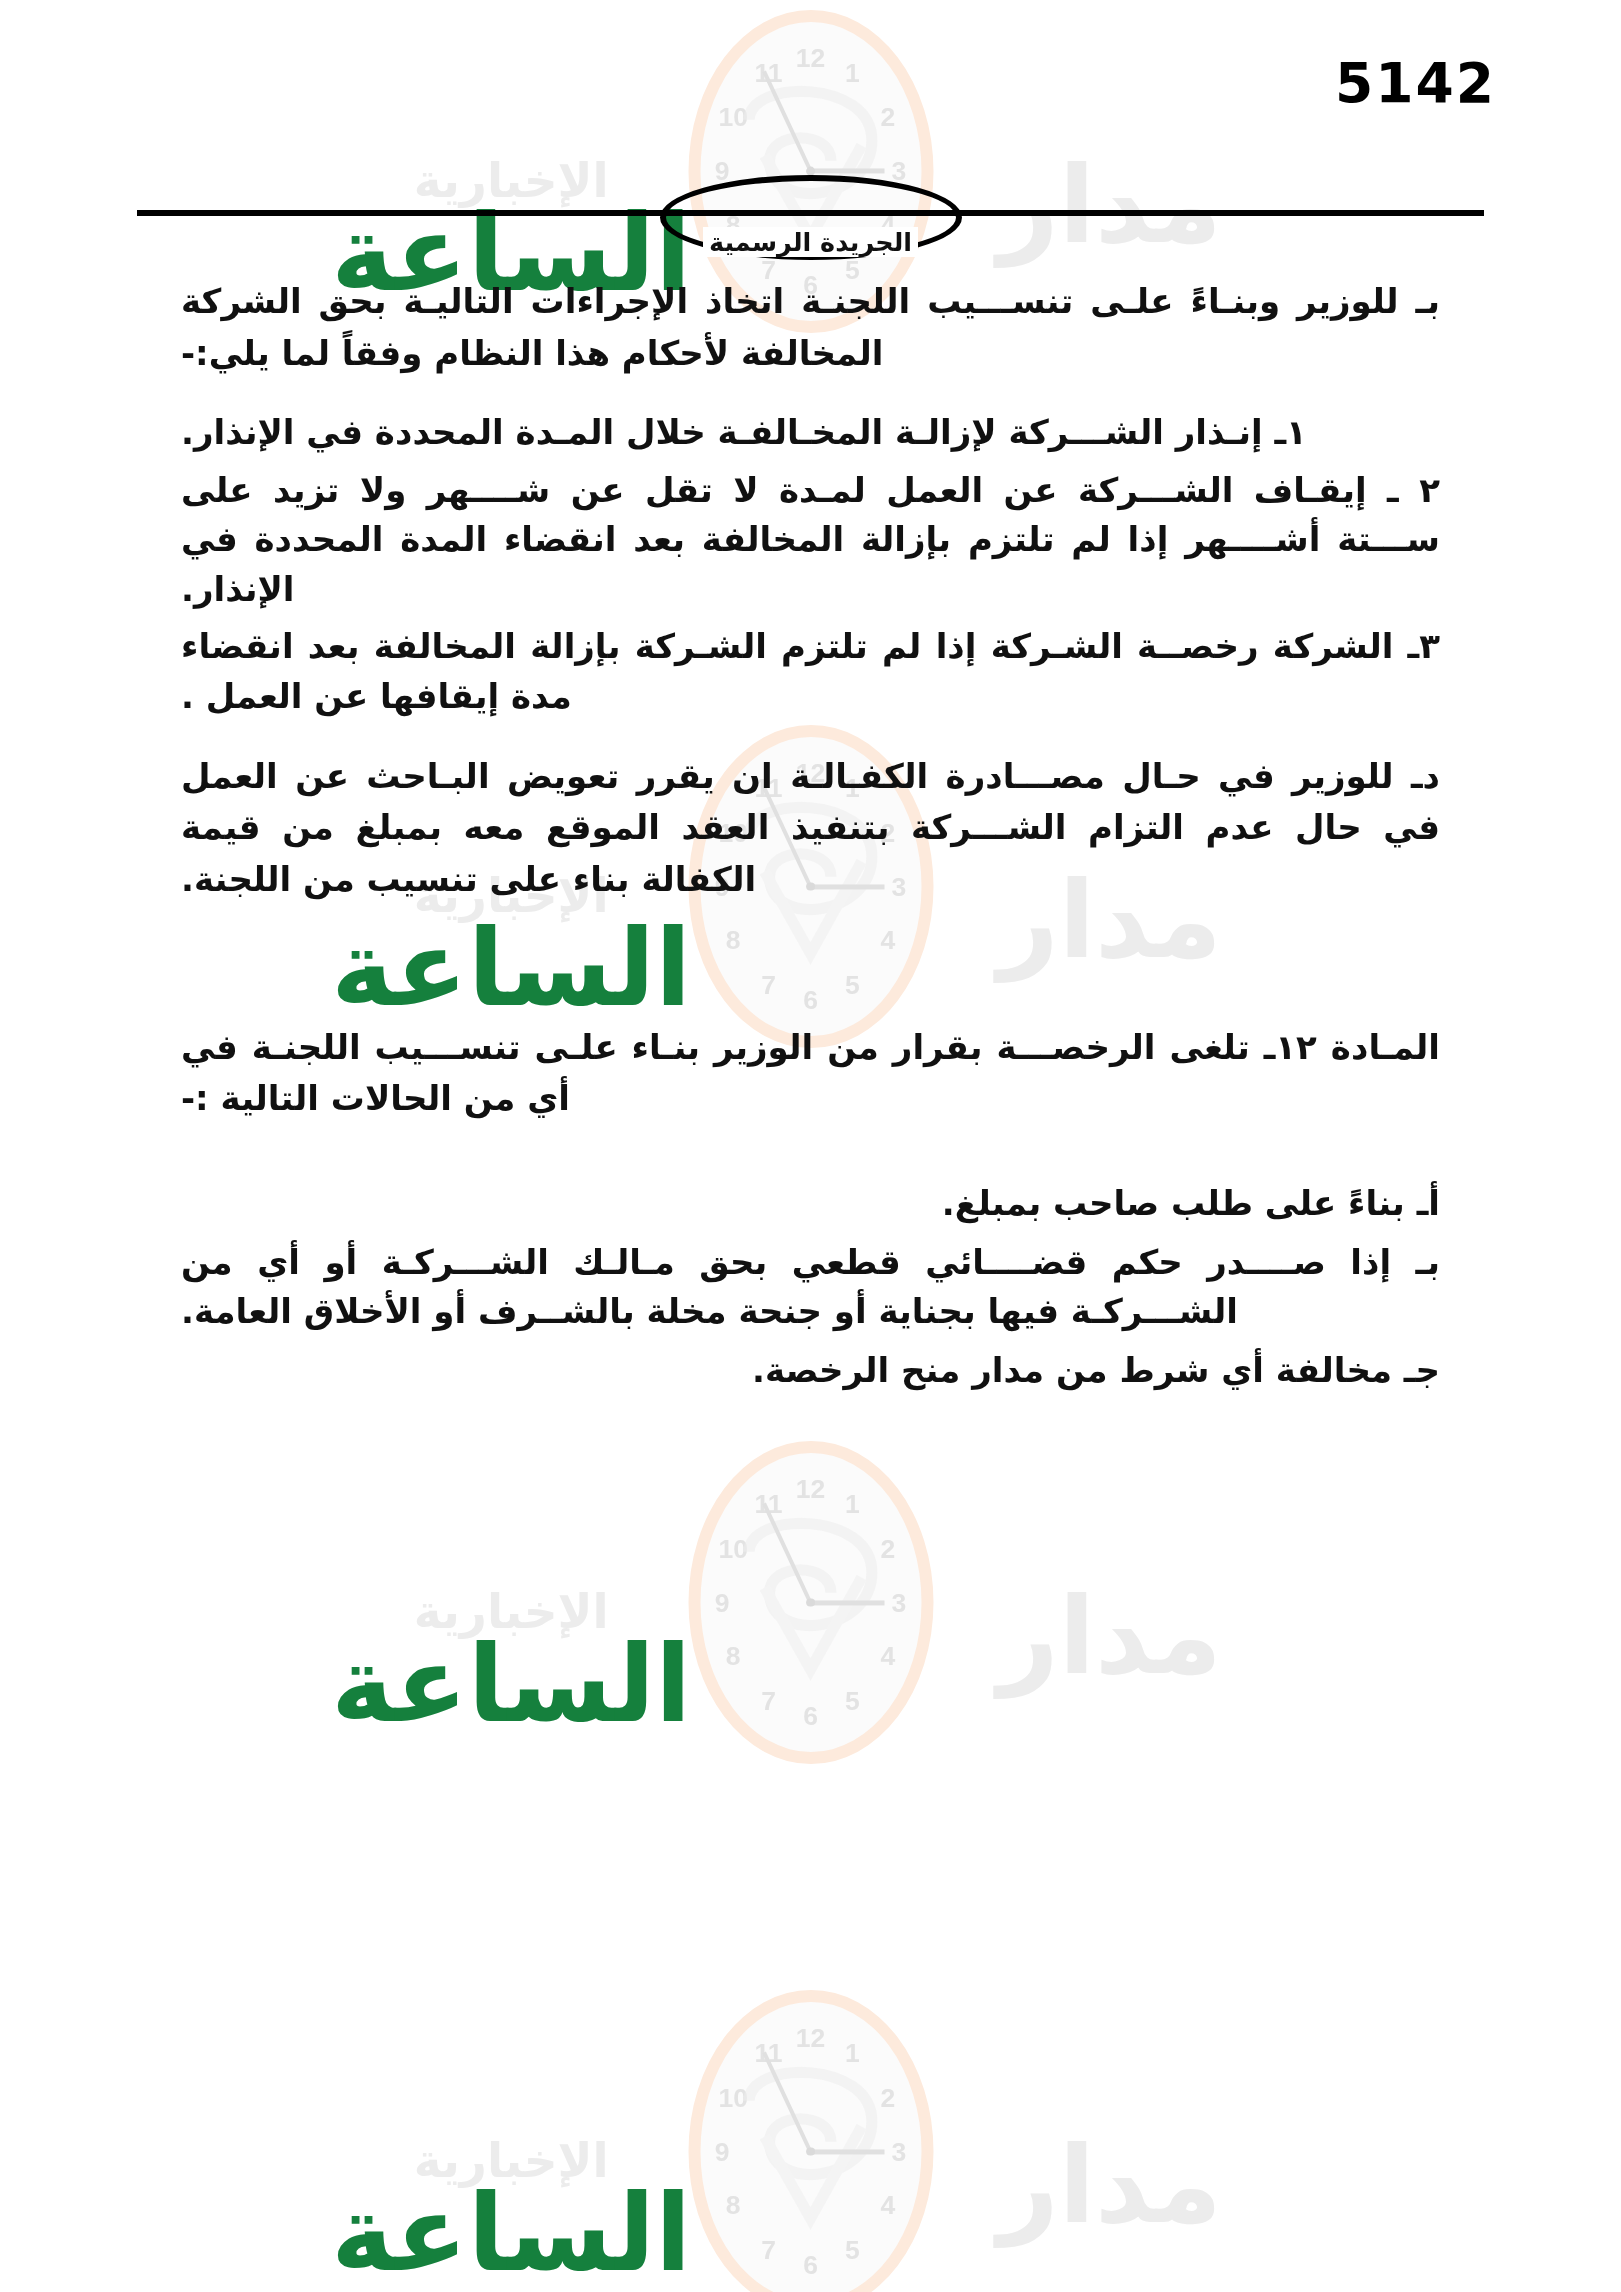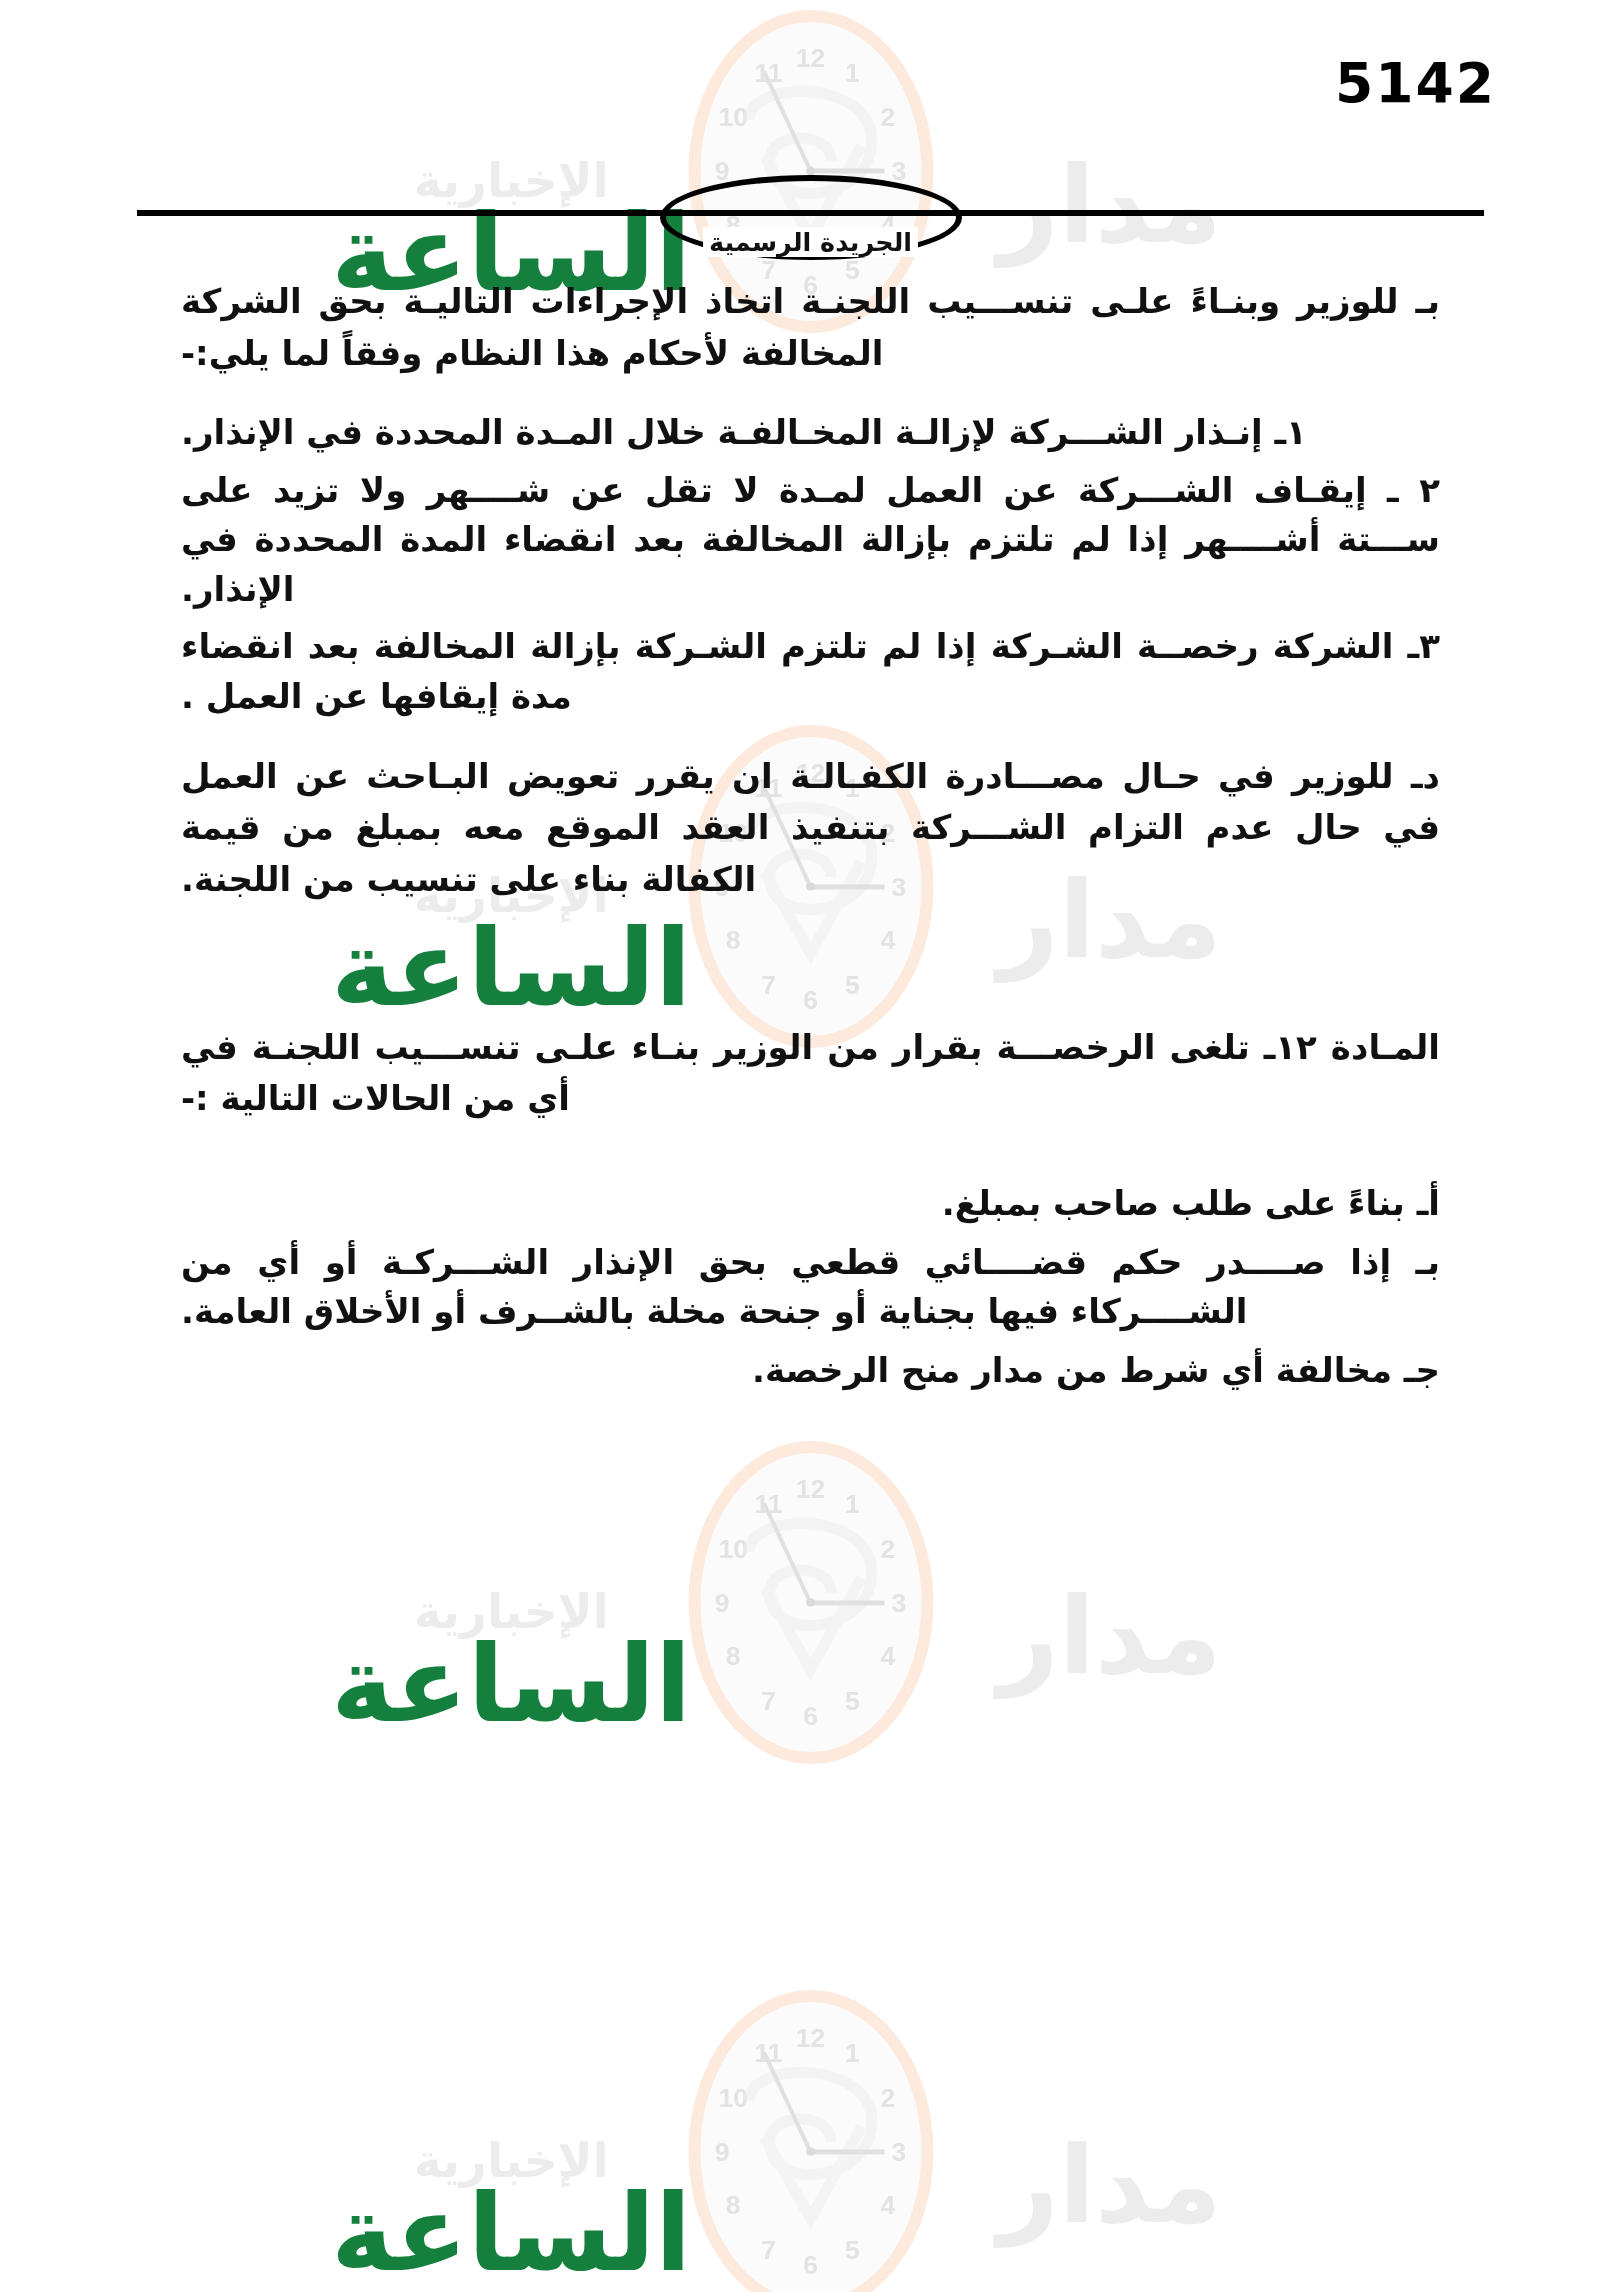--- a/index.html
+++ b/index.html
@@ -366,20 +366,20 @@
 
       <p class="para justified tight gap-md">٣ـ الشركة رخصــة الشـركة إذا لم تلتزم الشـركة بإزالة المخالفة بعد انقضاء مدة إيقافها عن العمل .</p>
 
 
       <p class="para justified gap-xl">دـ للوزير في حـال مصـــادرة الكفـالـة ان يقرر تعويض البـاحث عن العمل في حال عدم التزام الشـــركة بتنفيذ العقد الموقع معه بمبلغ من قيمة الكفالة بناء على تنسيب من اللجنة.</p>
 
       <p class="para justified gap-lg">المـادة ١٢ـ تلغى الرخصـــة بقرار من الوزير بنـاء علـى تنســـيب اللجنـة في أي من الحالات التالية :-</p>
 
       <p class="para end-right gap-sm" style="text-align:center;">أـ بناءً على طلب صاحب بمبلغ.</p>
 
-      <p class="para justified tight gap-sm">بـ إذا صــــدر حكم قضــــائي قطعي بحق الإنذار الشـــركـة أو أي من الشــــركاء فيها بجناية أو جنحة مخلة بالشــرف أو الأخلاق العامة.</p>
+      <p class="para justified tight gap-sm">بـ إذا صــــدر حكم قضــــائي قطعي بحق مـالـك الشـــركـة أو أي من الشـــركـة فيها بجناية أو جنحة مخلة بالشــرف أو الأخلاق العامة.</p>
 
       <p class="para end-right" style="text-align:center;">جـ مخالفة أي شرط من مدار منح الرخصة.</p>
 
     </div>
   </div>
 </div>
 
 
 </body></html>

